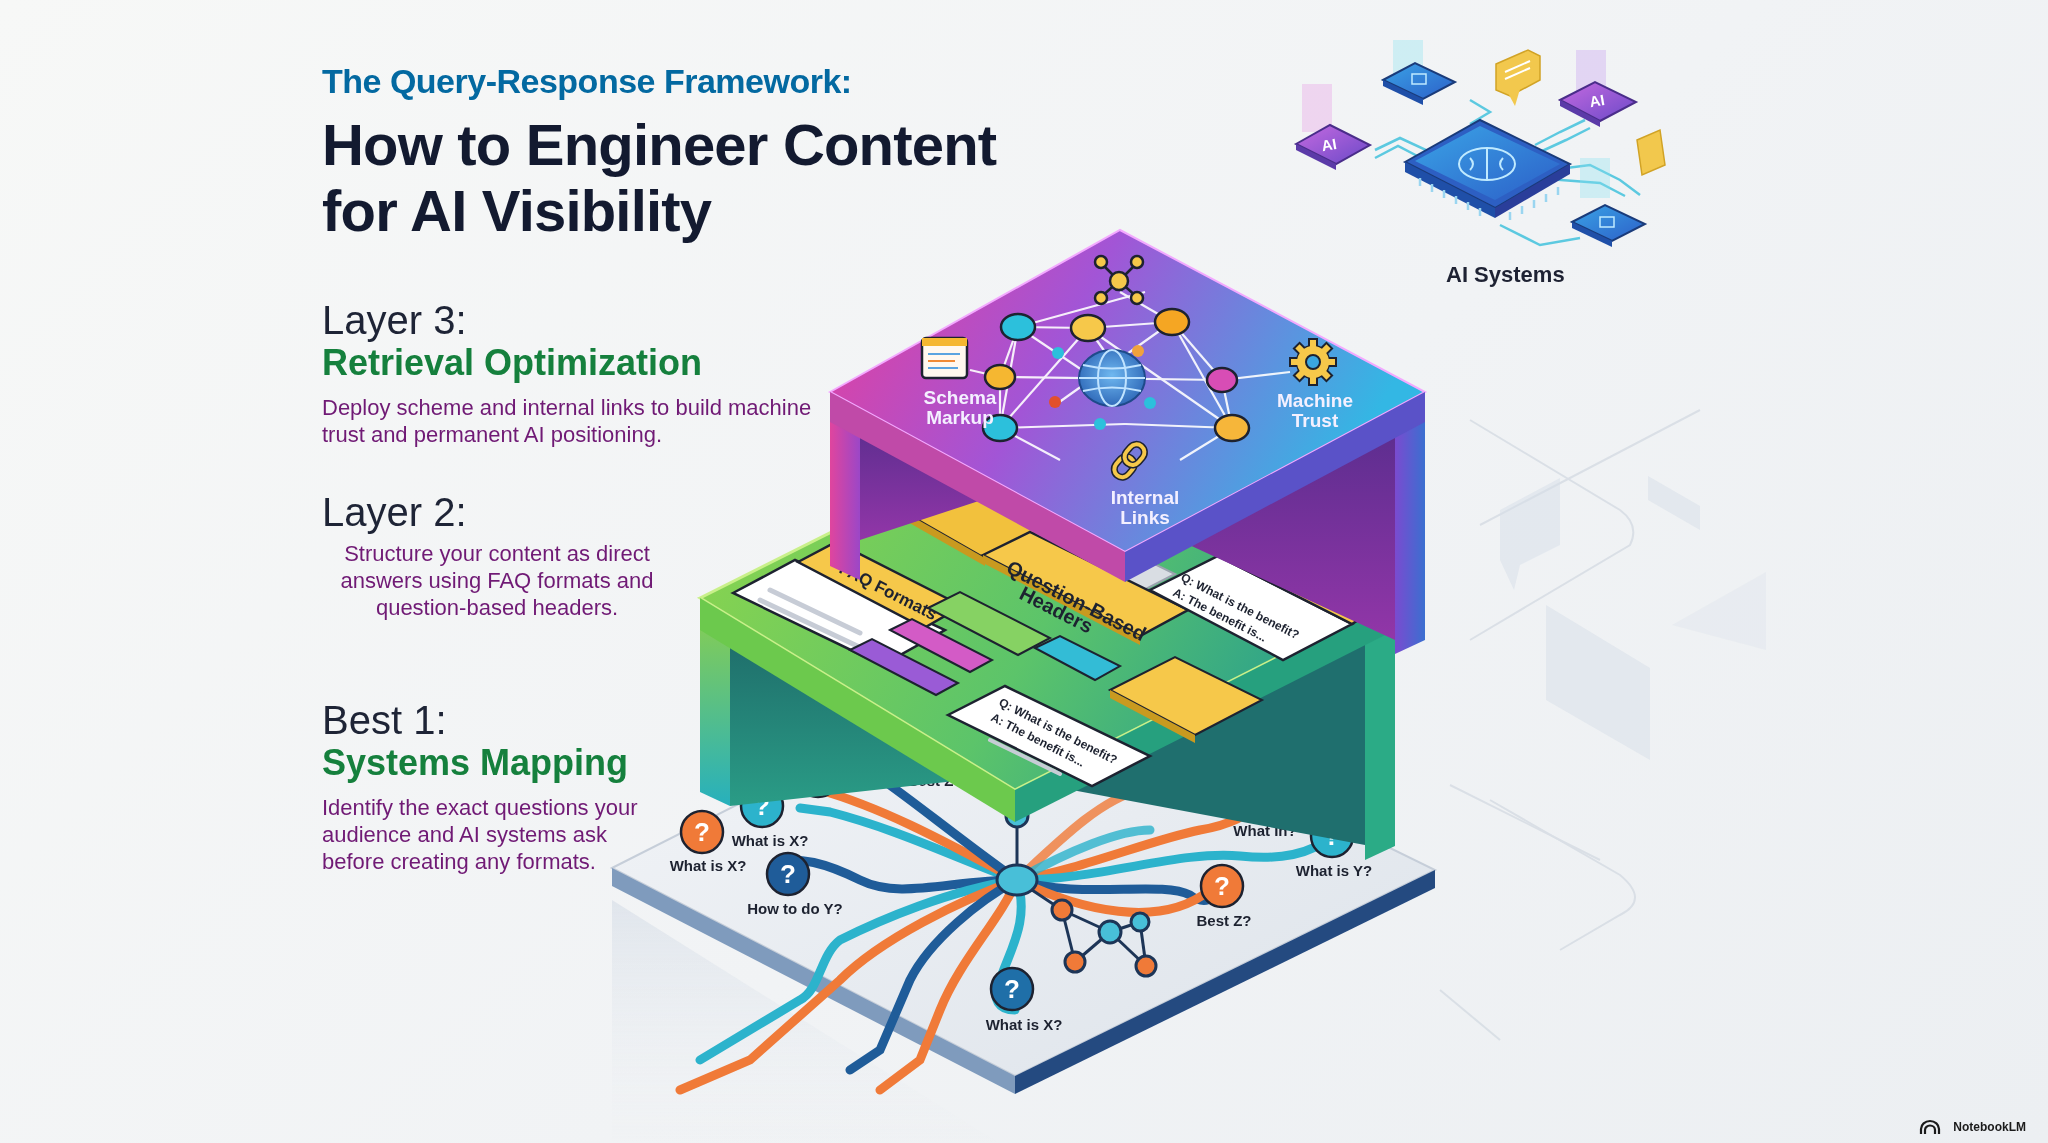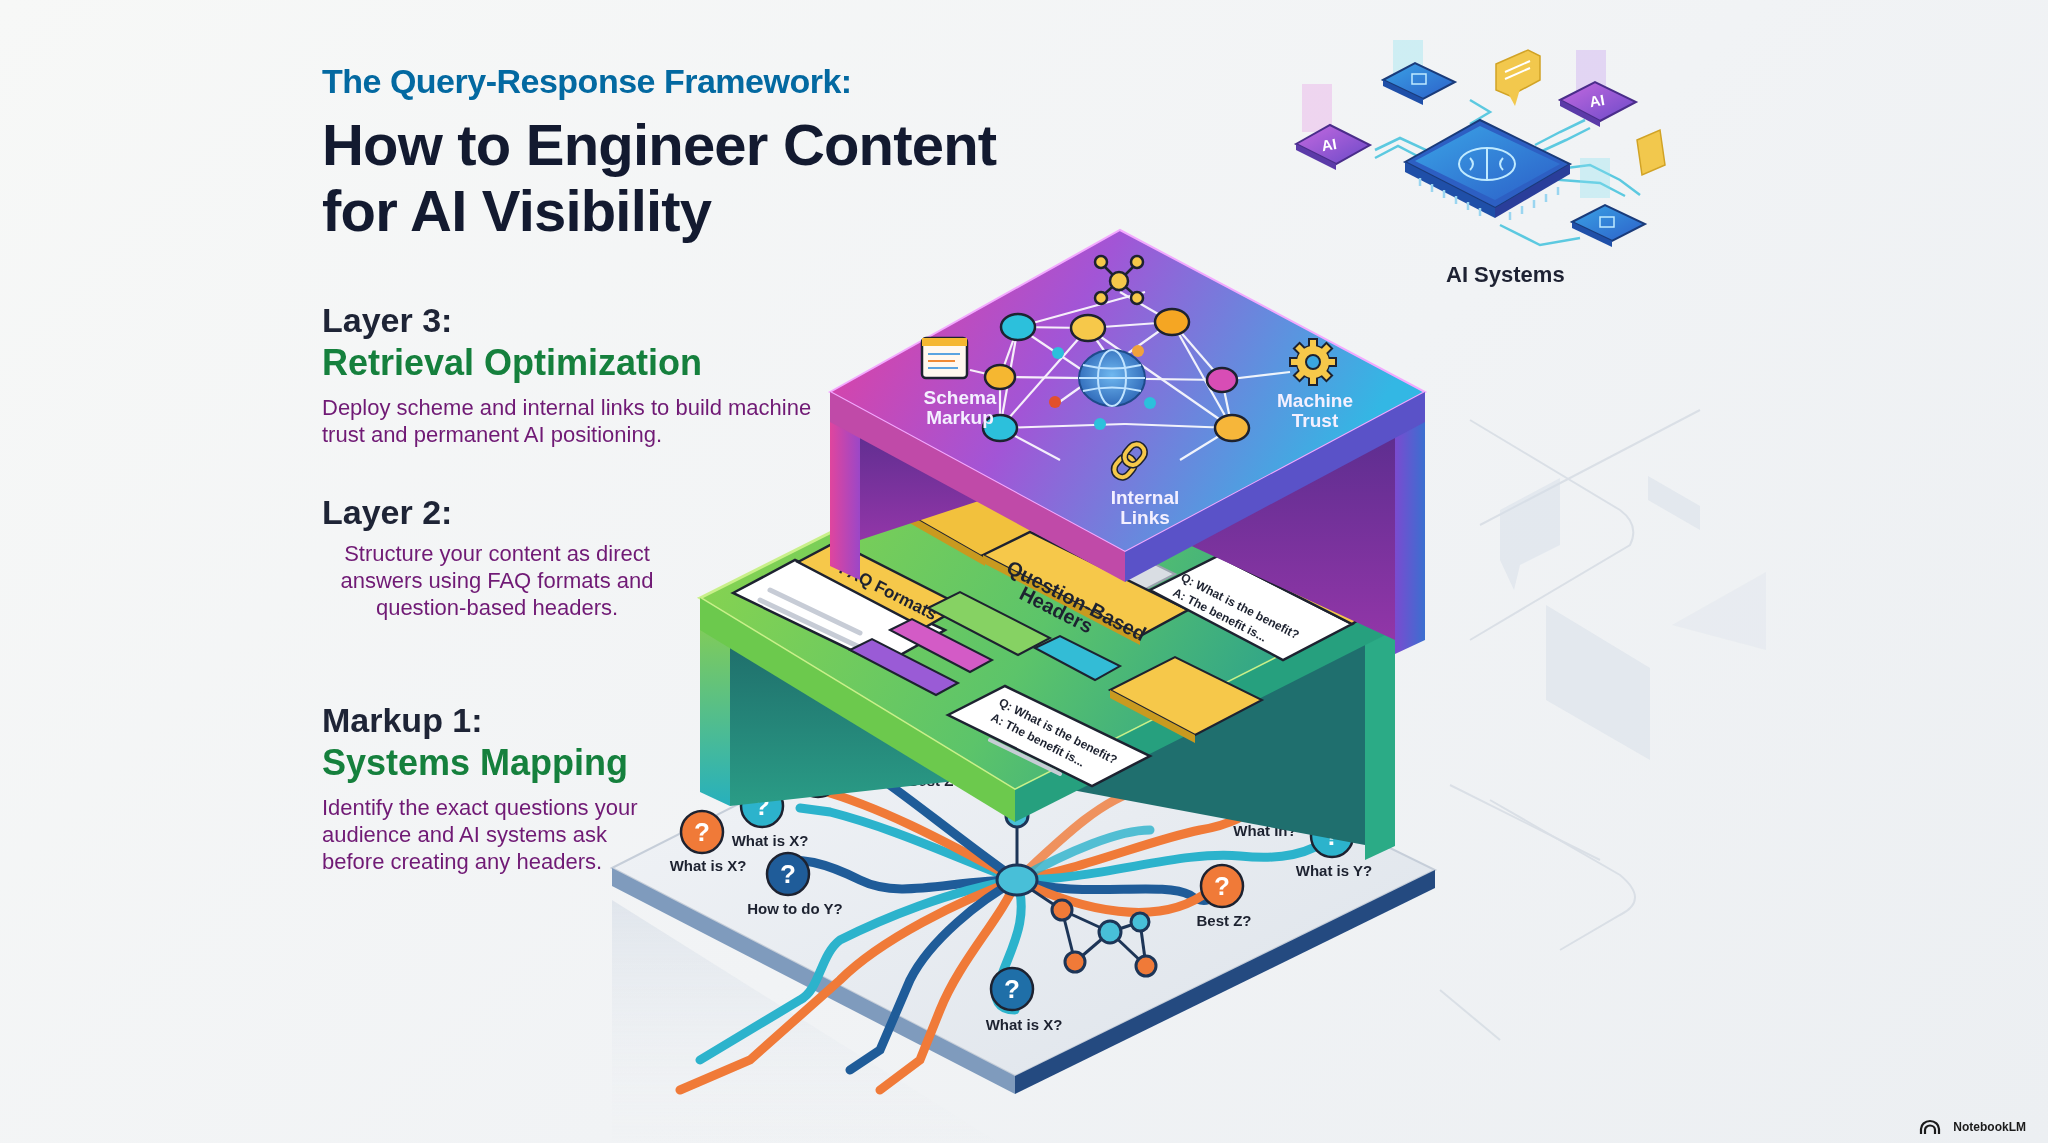--- a/index.html
+++ b/index.html
@@ -7,21 +7,21 @@
     width:2048px; height:1143px; overflow:hidden; position:relative;
     background: linear-gradient(135deg, #f7f8f7 0%, #f1f3f5 55%, #eceff2 100%);
     font-family: "Liberation Sans", "DejaVu Sans", sans-serif;
     color:#1c2233;
   }
   .title-block { position:absolute; left:322px; top:50px; }
   .title-line1 { font-size:34px; font-weight:700; color:#0369a1; letter-spacing:-0.5px; line-height:62px; }
   .title-line2, .title-line3 { font-size:58px; font-weight:700; color:#131a30; line-height:66px; letter-spacing:-0.8px; }
 
   .layer-block { position:absolute; left:322px; }
-  .layer-kicker { font-size:34px; font-weight:700; color:#1e2436; line-height:40px; }
+  .layer-kicker { font-size:40px; font-weight:400; color:#1e2436; line-height:40px; }
   .layer-title { font-size:36px; font-weight:700; color:#15803d; line-height:46px; }
   .layer-desc { font-size:22px; color:#701a75; line-height:27px; margin-top:8px; }
   #layer3 { top:300px; }
   #layer3 .layer-desc { width:520px; }
   #layer2 { top:492px; }
   #layer2 .layer-desc { width:350px;text-align:center; }
   #layer1 { top:700px; }
   #layer1 .layer-desc { width:320px; }
 
   svg.art { position:absolute; left:0; top:0; }
@@ -59,23 +59,23 @@
 <div class="layer-block" id="layer3">
   <div class="layer-kicker">Layer 3:</div>
   <div class="layer-title">Retrieval Optimization</div>
   <div class="layer-desc">Deploy scheme and internal links to build machine trust and permanent AI positioning.</div>
 </div>
 <div class="layer-block" id="layer2">
   <div class="layer-kicker">Layer 2:</div>
   <div class="layer-desc">Structure your content as direct answers using FAQ formats and question-based headers.</div>
 </div>
 <div class="layer-block" id="layer1">
-  <div class="layer-kicker">Markup 1:</div>
+  <div class="layer-kicker">Best 1:</div>
   <div class="layer-title">Systems Mapping</div>
-  <div class="layer-desc">Identify the exact questions your audience and AI systems ask before creating any headers.</div>
+  <div class="layer-desc">Identify the exact questions your audience and AI systems ask before creating any formats.</div>
 </div>
 
 <svg class="art" width="2048" height="1143">
   <defs>
     <linearGradient id="gTop3" x1="0" y1="0" x2="1" y2="0.3">
       <stop offset="0" stop-color="#e83e9b"></stop>
       <stop offset="0.45" stop-color="#a255d6"></stop>
       <stop offset="1" stop-color="#33b7e4"></stop>
     </linearGradient>
     <linearGradient id="gSide3L" x1="0" y1="0" x2="1" y2="0">

